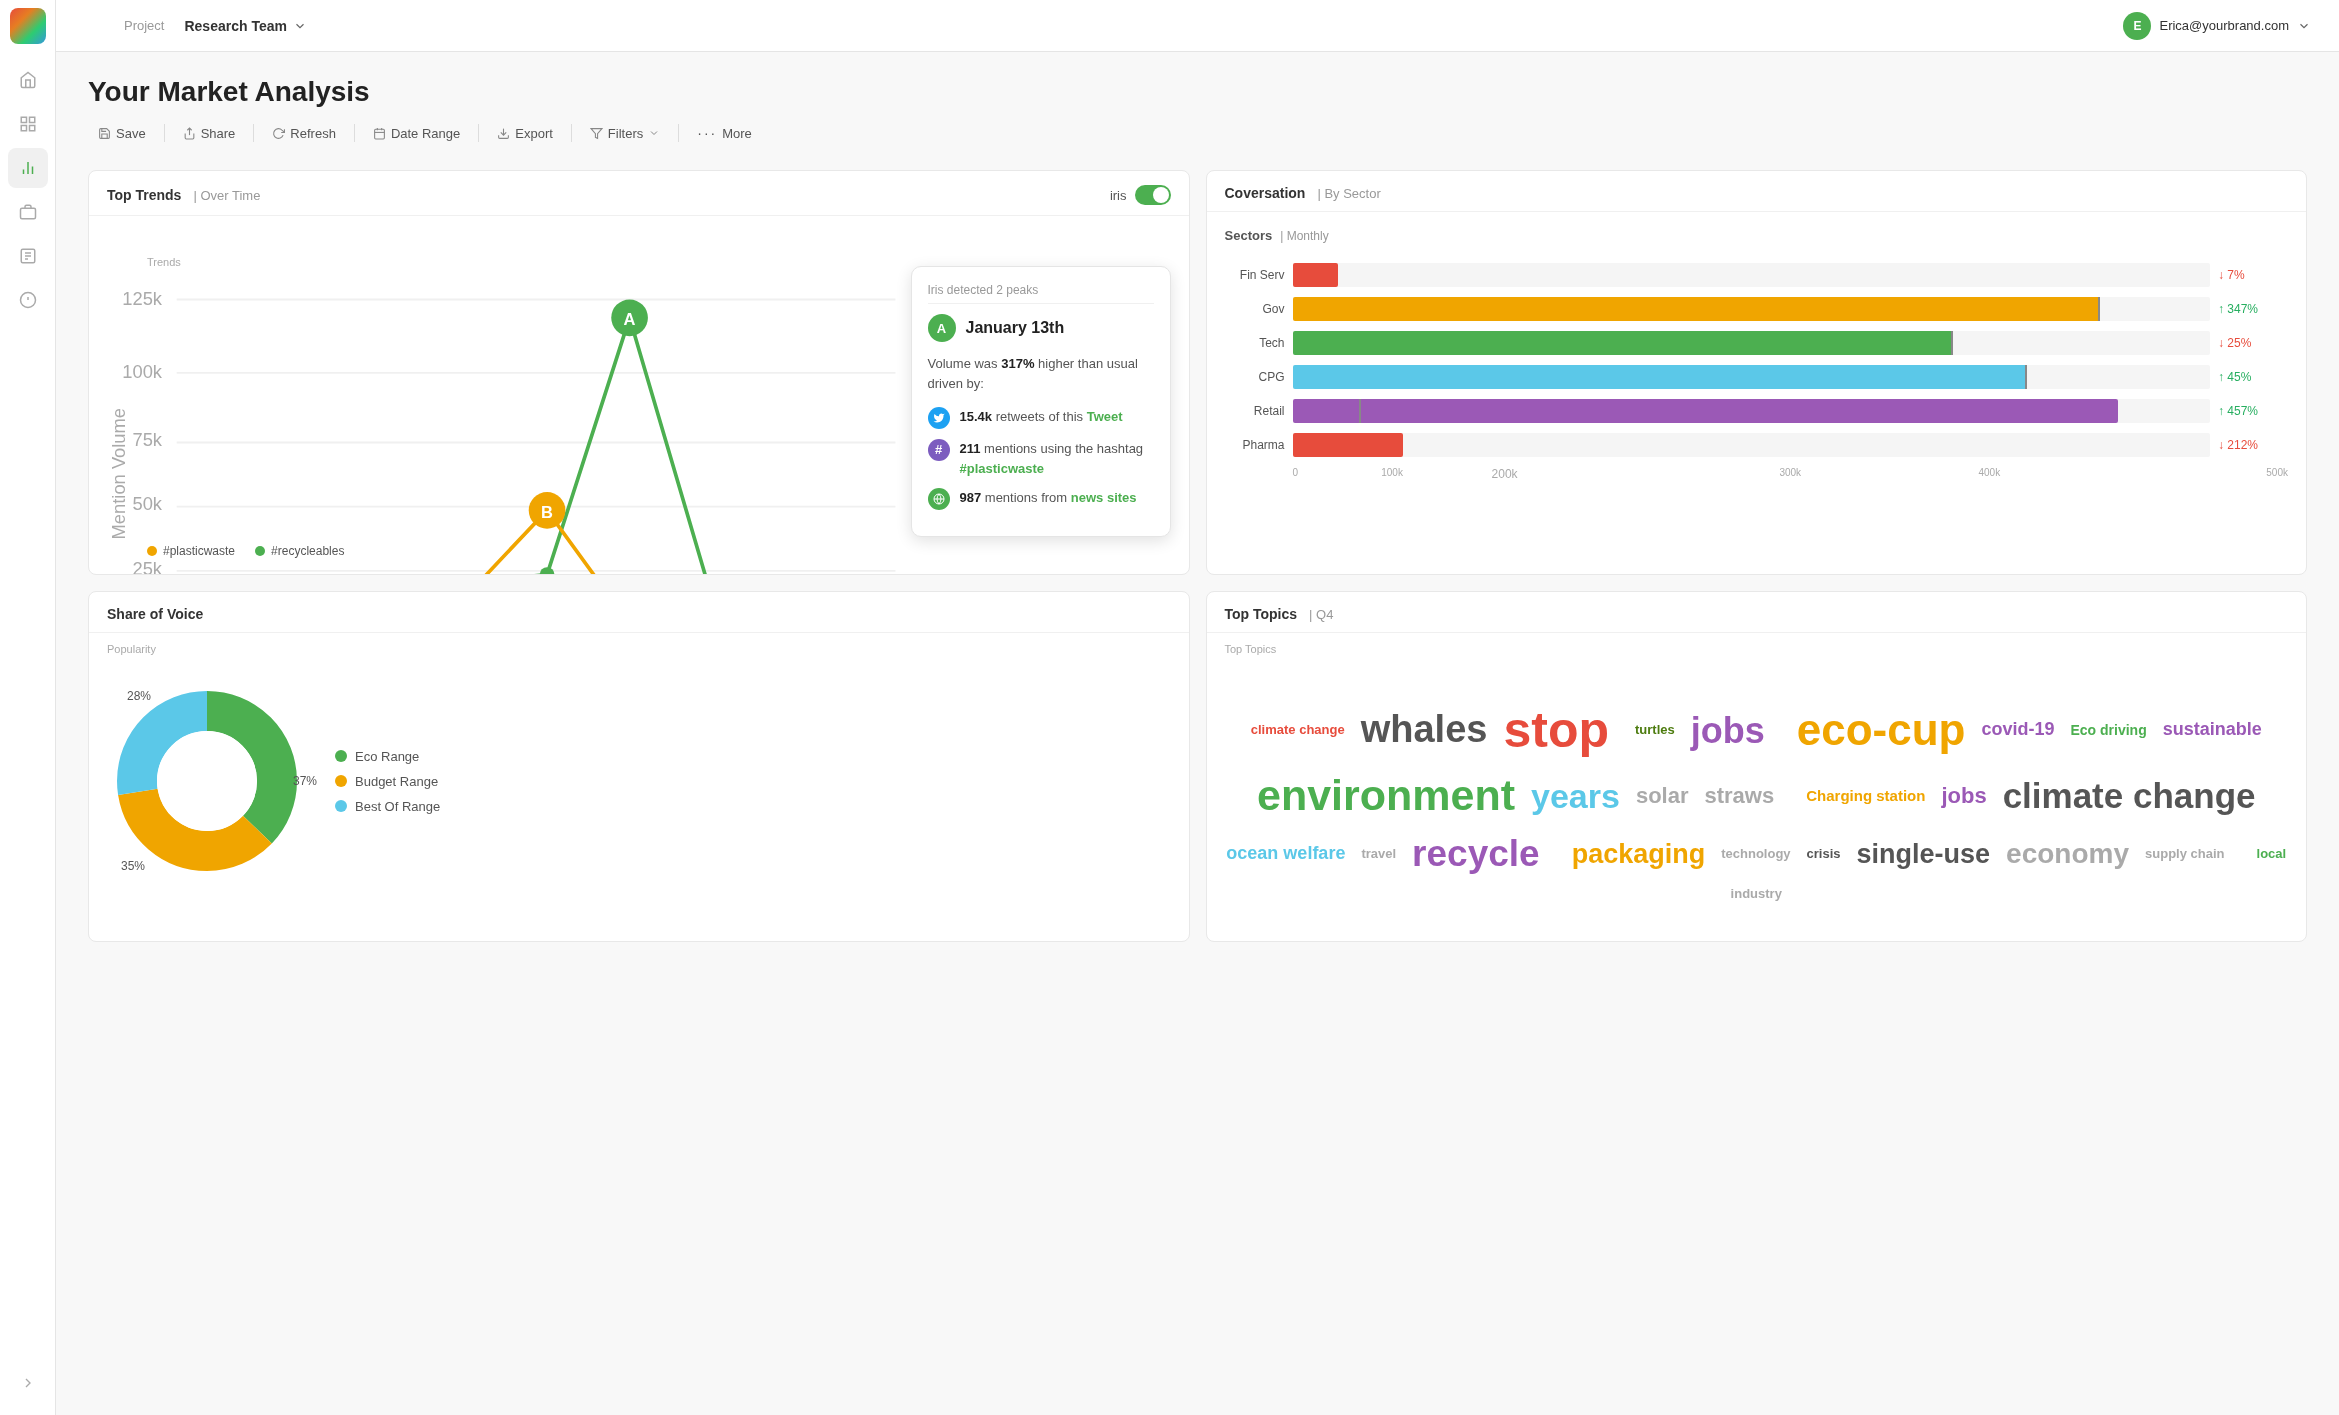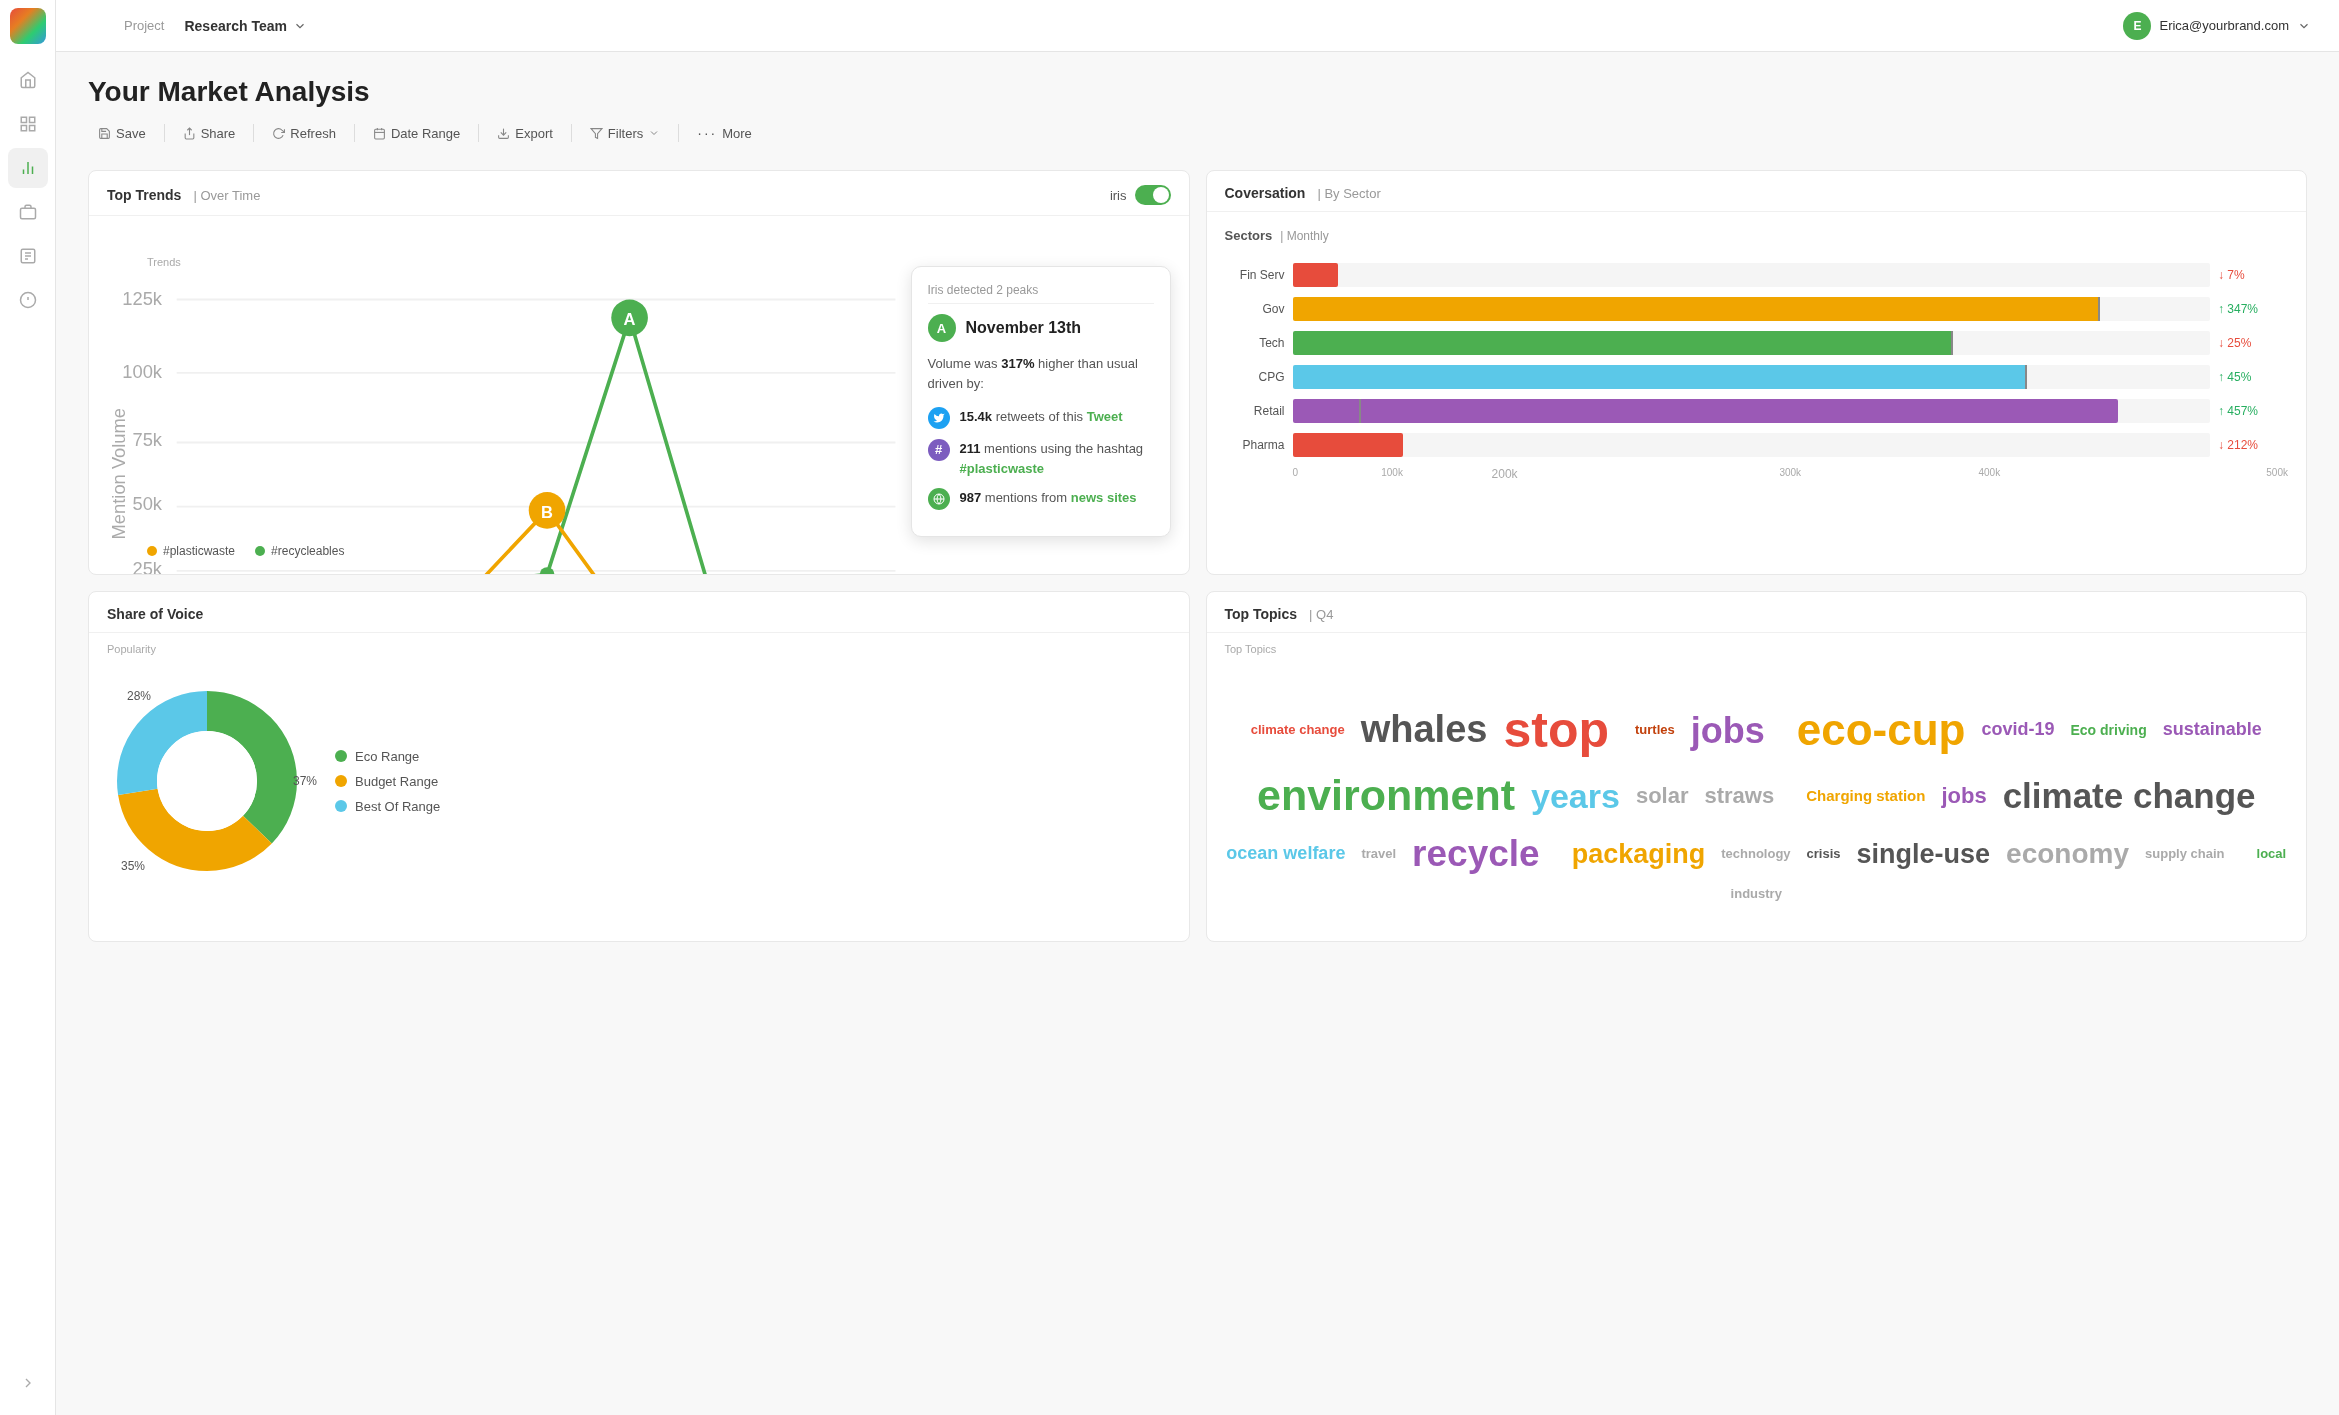--- a/index.html
+++ b/index.html
@@ -586,21 +586,21 @@
               <text x="165" y="215" font-size="10" fill="#aaa" text-anchor="middle">Sep 2018</text>
               <text x="285" y="215" font-size="10" fill="#aaa" text-anchor="middle">Sep 2019</text>
               <text x="405" y="215" font-size="10" fill="#aaa" text-anchor="middle">Sep 2020</text>
             </svg>
 
             
             <div class="iris-popup">
               <div class="iris-popup-header">Iris detected 2 peaks</div>
               <div class="iris-popup-title-row">
                 <div class="iris-badge">A</div>
-                <span class="iris-popup-date">November 13th</span>
+                <span class="iris-popup-date">January 13th</span>
               </div>
               <div class="iris-popup-desc">
                 Volume was <strong style="color:#222;">317%</strong> higher than usual driven by:
               </div>
               <div class="iris-popup-stat">
                 <div class="iris-stat-icon twitter">
                   <svg width="12" height="12" viewBox="0 0 24 24" fill="#fff">
                       <path d="M23 3a10.9 10.9 0 01-3.14 1.53 4.48 4.48 0 00-7.86 3v1A10.66 10.66 0 013 4s-4 9 5 13a11.64 11.64 0 01-7 2c9 5 20 0 20-11.5a4.5 4.5 0 00-.08-.83A7.72 7.72 0 0023 3z"></path>
                     </svg>
                 </div>
@@ -758,21 +758,21 @@
           <span class="card-title">Top Topics</span>
           <span class="card-subtitle">| Q4</span>
         </div>
         <div style="padding:10px 18px 6px;font-size:11px;color:#aaa;">Top Topics</div>
         <div class="word-cloud">
 
           <div style="display:flex;flex-wrap:wrap;align-items:center;justify-content:center;gap:10px 16px;width:100%;">
             <span class="word" style="font-size:13px;color:#e74c3c;">climate change</span>
             <span class="word" style="font-size:38px;color:#555;">whales</span>
             <span class="word" style="font-size:50px;color:#e74c3c;">stop</span>
-            <span class="word" style="font-size:13px;color:#c2410c;margin-left:10px;">turtles</span>
+            <span class="word" style="font-size:13px;color:#4d7c0f;margin-left:10px;">turtles</span>
             <span class="word" style="font-size:36px;color:#9b59b6;">jobs</span>
             <br style="width:100%;">
             <span class="word" style="font-size:44px;color:#f0a500;">eco-cup</span>
             <span class="word" style="font-size:18px;color:#9b59b6;">covid-19</span>
             <span class="word" style="font-size:14px;color:#4CAF50;">Eco driving</span>
             <span class="word" style="font-size:18px;color:#9b59b6;">sustainable</span>
             <span class="word" style="font-size:43px;color:#4CAF50;">environment</span>
             <span class="word" style="font-size:34px;color:#5bc8e8;">years</span>
             <span class="word" style="font-size:22px;color:#aaa;">solar</span>
             <span class="word" style="font-size:22px;color:#aaa;">straws</span>

